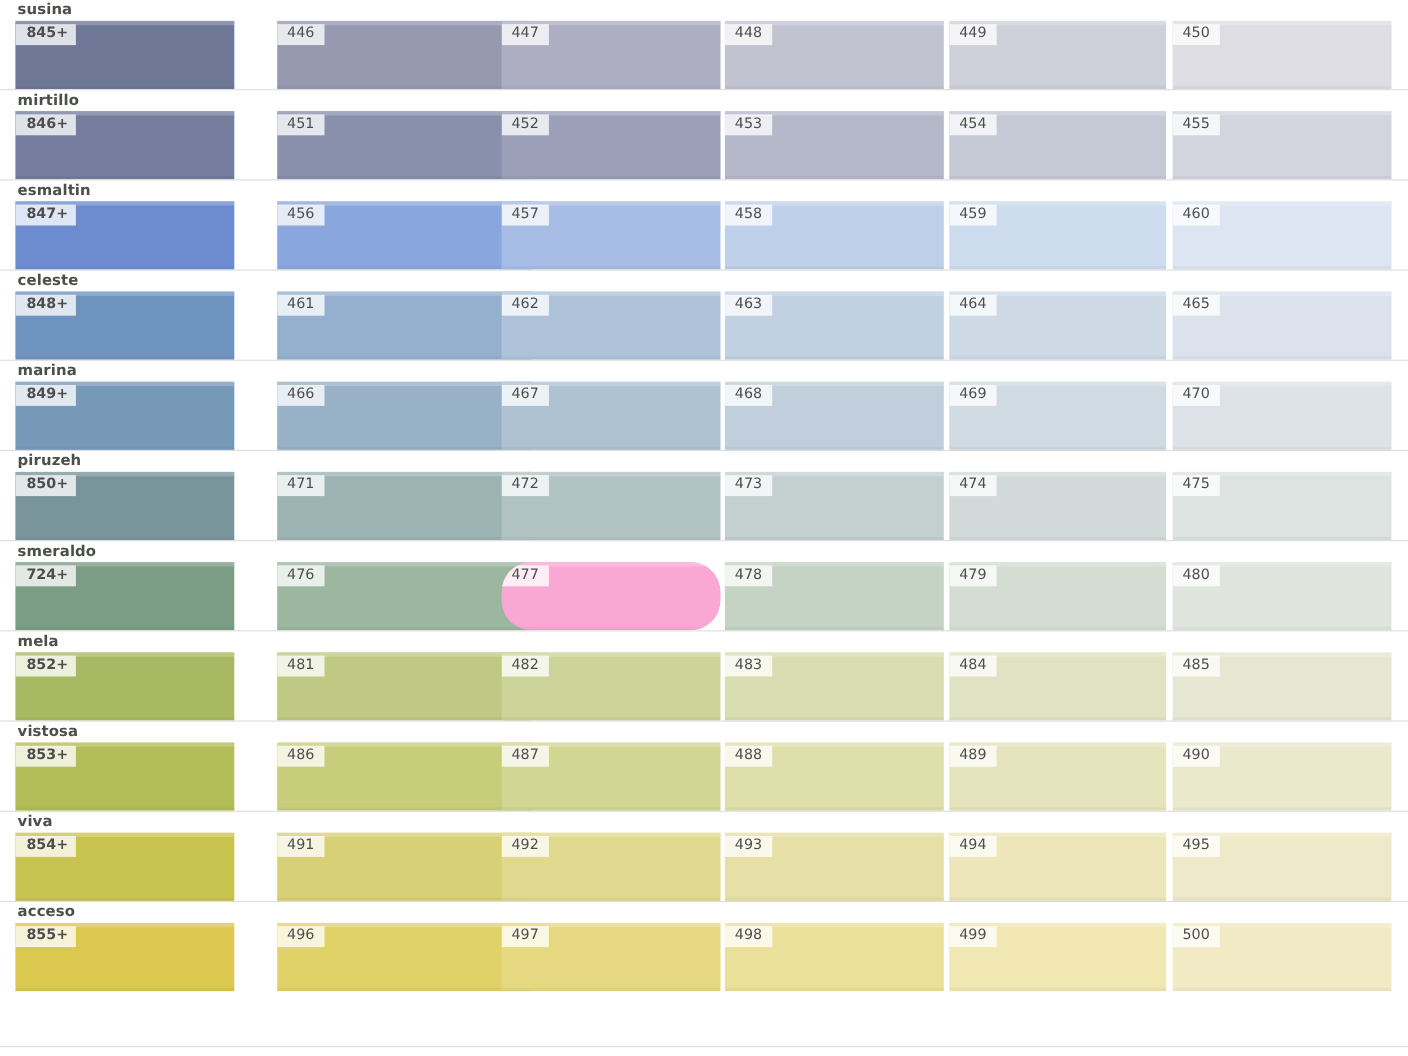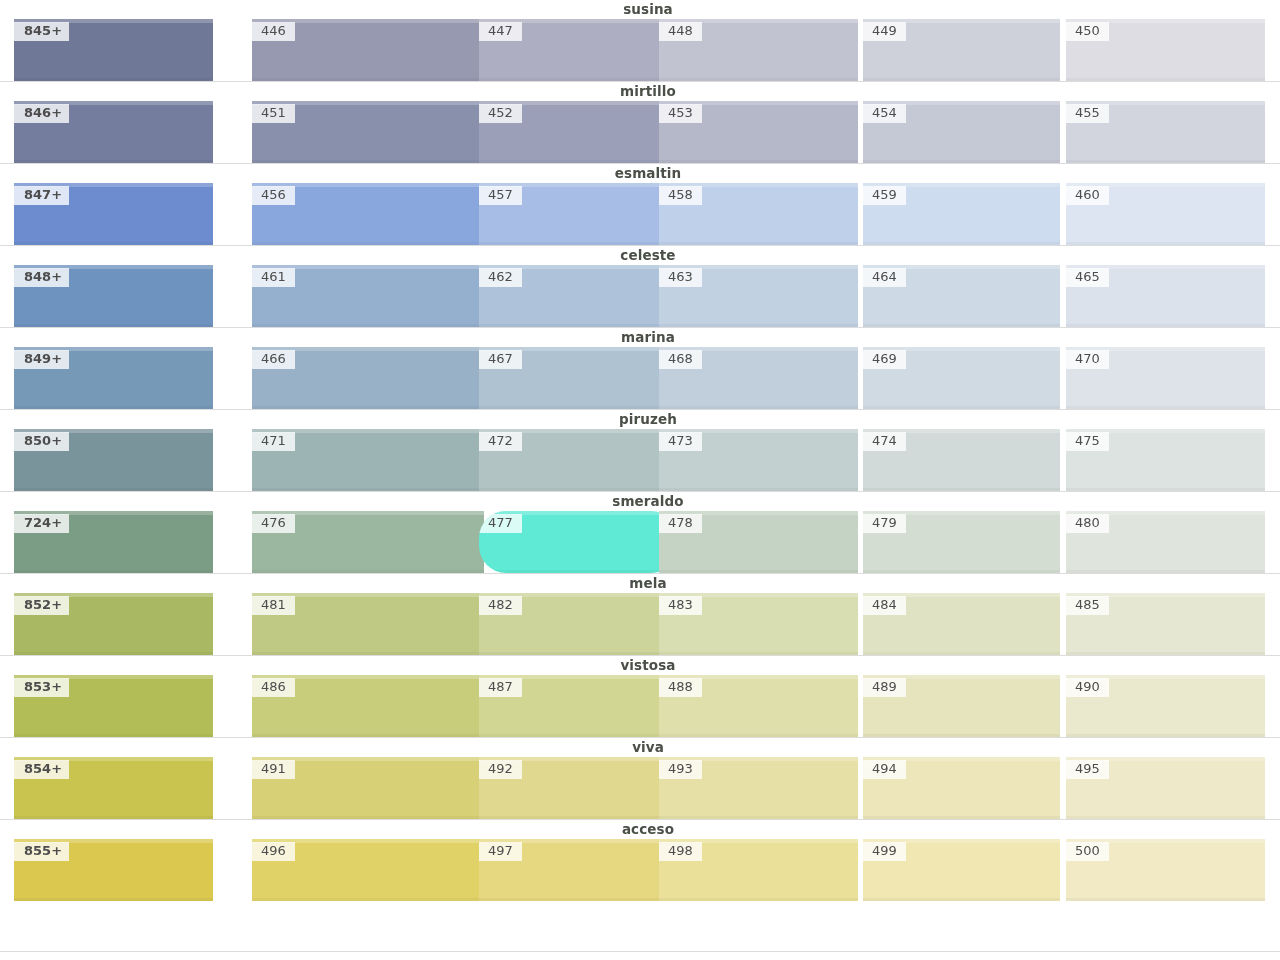--- a/index.html
+++ b/index.html
@@ -32,21 +32,20 @@
   }
 
   .family-label {
     font-size: 13.5px;
     font-weight: bold;
     color: #4a4f47;
     line-height: 15px;
     padding: 1px 0 2px 16px;
     letter-spacing: 0.1px;
     white-space: nowrap;
-    text-align: center;
   }
 
   .swatch-strip {
     position: relative;
     height: 62px;
     width: 1280px;
   }
 
   .swatch {
     position: absolute;
@@ -70,21 +69,21 @@
     background: rgba(0,0,0,0.035);
     pointer-events: none;
   }
 
   .swatch.base {
     left: 14px;
     width: 199px;
     font-weight: bold;
   }
   .swatch.tint-0 { left: 252px; width: 232px; }
-  .swatch.tint-1 { left: 479px; width: 199px; }
+  .swatch.tint-1 { left: 456px; width: 199px; }
   .swatch.tint-2 { left: 659px; width: 199px; }
   .swatch.tint-3 { left: 863px; width: 197px; }
   .swatch.tint-4 { left: 1066px; width: 199px; }
 
   .code-badge {
     position: absolute;
     left: 0;
     top: 3px;
     min-width: 44px;
     padding: 1px 7px 2px 10px;
@@ -331,21 +330,21 @@
         <div class="swatch base" style="background: rgb(124, 157, 133);">
           <div class="sheen"></div>
           <div class="sheen-bottom"></div>
           <div class="code-badge">724+</div>
         </div>
         <div class="swatch tint-0" style="background: rgb(156, 183, 159);">
           <div class="sheen"></div>
           <div class="sheen-bottom"></div>
           <div class="code-badge tint-badge">476</div>
         </div>
-        <div class="swatch tint-1" style="background: #5eead4; border-radius: 27px;">
+        <div class="swatch tint-1" style="background: #f9a8d4; border-radius: 27px;">
           <div class="sheen"></div>
           <div class="sheen-bottom"></div>
           <div class="code-badge tint-badge">477</div>
         </div>
         <div class="swatch tint-2" style="background: rgb(196, 211, 196);">
           <div class="sheen"></div>
           <div class="sheen-bottom"></div>
           <div class="code-badge tint-badge">478</div>
         </div>
         <div class="swatch tint-3" style="background: rgb(211, 221, 210);">

